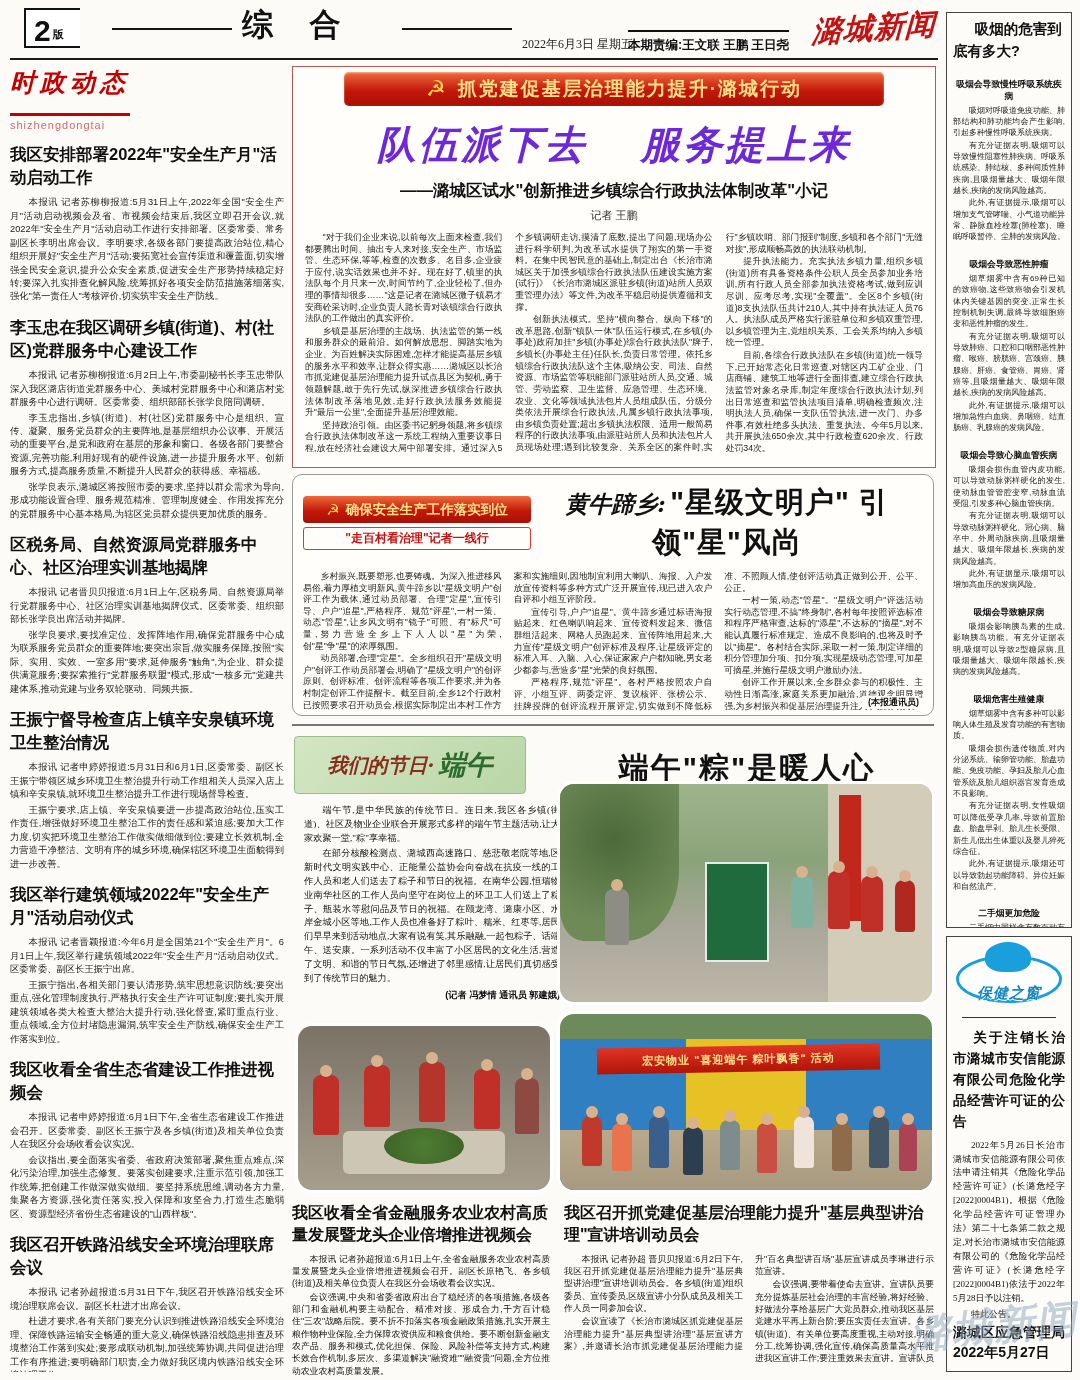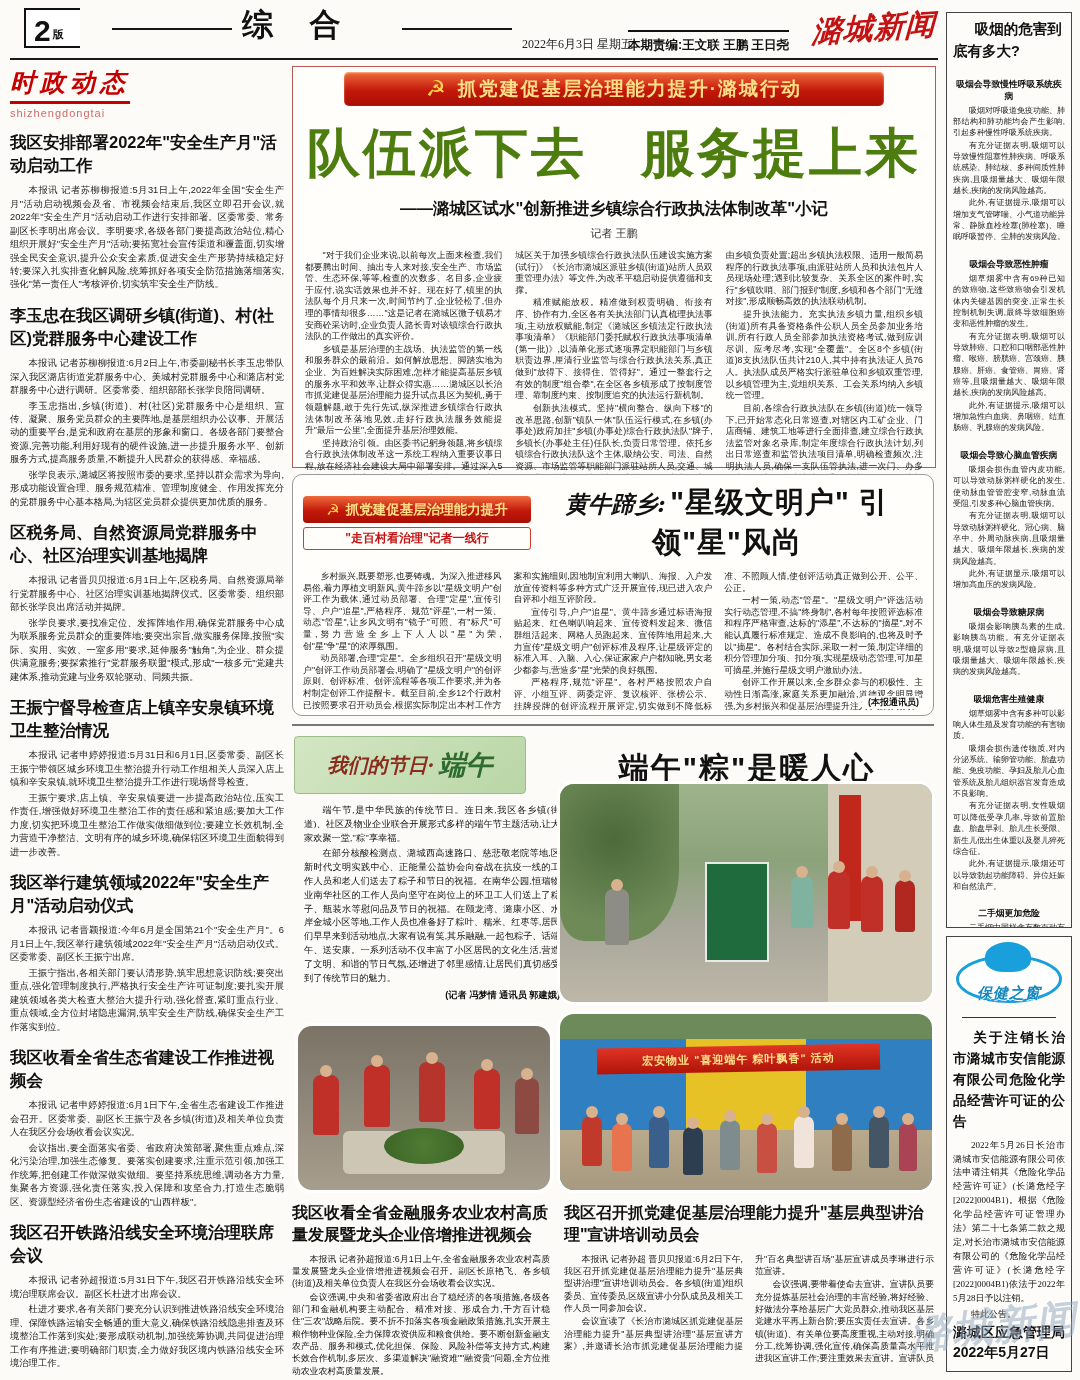--- a/index.html
+++ b/index.html
@@ -11,31 +11,31 @@
   .pgnum{font-size:30px;font-weight:900;line-height:.95;}
   .pglab{font-size:11px;font-weight:700;padding-bottom:3px;}
   .hline{position:absolute;height:2px;background:#151515;top:22px;}
   .h1l{left:102px;width:120px;} .h1r{left:392px;width:110px;}
   .secname{position:absolute;left:232px;top:-2px;font-size:31px;font-weight:900;letter-spacing:14px;}
   .hdate{position:absolute;left:512px;top:30px;font-size:12px;color:#222;font-family:"Liberation Serif","DejaVu Serif",serif;}
   .heds{position:absolute;left:618px;top:24px;font-size:12.5px;font-weight:700;border-top:2px solid #111;padding-top:5px;}
   .mast{position:absolute;right:2px;top:2px;font-family:"DejaVu Serif","Liberation Serif",serif;font-style:italic;font-weight:900;font-size:30px;color:#c41212;transform:rotate(-4deg) skewX(-6deg);letter-spacing:1px;}
   
   .leftcol{position:absolute;left:10px;top:66px;width:274px;height:1306px;overflow:hidden;}
-  .tag{display:inline-block;color:#c40000;font-weight:900;font-size:25px;letter-spacing:5px;border-bottom:3px solid #c40000;padding-bottom:2px;font-family:"DejaVu Serif","Liberation Serif",serif;font-style:italic;}
+  .tag{display:inline-block;color:#c40000;font-weight:900;font-size:25px;letter-spacing:5px;border-bottom:3px solid #c40000;padding-bottom:14px;font-family:"DejaVu Serif","Liberation Serif",serif;font-style:italic;}
   .tagpy{color:#d06a6a;font-size:11px;margin:3px 0 6px;letter-spacing:1px;}
   .la-title{font-size:16.5px;font-weight:900;line-height:1.4;margin:12px 0 7px;}
   .la-body p{font-size:9.3px;line-height:1.45;text-align:justify;text-indent:2em;margin:0 0 2px;color:#1c1c1c;}
   
   .center{position:absolute;left:292px;top:66px;width:644px;height:1314px;}
   .mainbox{position:absolute;left:0;top:0;width:642px;height:400px;border:1px solid #b65a54;background:#fffefb;}
   .banner-red{margin:5px auto 0;width:540px;height:34px;border-radius:5px;display:flex;align-items:center;justify-content:center;gap:10px;
      background:linear-gradient(180deg,#ef6a3c,#c3180a 55%,#a81004);box-shadow:inset 0 1px 2px #ffb68a;color:#ffe089;font-weight:900;font-size:19px;letter-spacing:2px;}
   .emblem{color:#ffd34d;font-size:22px;line-height:1;}
-  .headline{text-align:center;margin-top:12px;font-size:53px;font-weight:900;letter-spacing:3px;color:#4d7c0f;}
+  .headline{text-align:center;margin-top:12px;font-size:39px;font-weight:900;letter-spacing:3px;color:#6d28d9;font-style:italic;}
   .headline .gap{display:inline-block;width:54px;}
   .subhead{text-align:center;margin-top:8px;font-size:16.5px;font-weight:800;}
   .byline{text-align:center;margin-top:6px;font-size:11px;color:#333;}
   .m-cols{margin:9px 12px 0;height:258px;column-count:3;column-gap:13px;overflow:hidden;}
   .m-cols p,.s-cols p{font-size:8.8px;line-height:1.32;text-align:justify;text-indent:2em;margin:0 0 1px;color:#1b1b1b;}
   
   .starbox{position:absolute;left:0;top:408px;width:642px;height:242px;border:1.5px solid #9a9a9a;border-radius:10px;background:#fffefb;padding:0;box-sizing:border-box;}
   .star-head{display:flex;align-items:center;padding:8px 10px 4px;}
   .star-banners{width:228px;flex:0 0 auto;}
   .sb1{height:27px;border-radius:4px;display:flex;align-items:center;justify-content:center;gap:6px;background:linear-gradient(180deg,#ef6a3c,#c3180a 55%,#a81004);color:#ffe089;font-weight:900;font-size:13.5px;}
@@ -175,33 +175,32 @@
       </div>
       <div class="headline">
         <span>队伍派下去</span><span class="gap"></span><span>服务提上来</span>
       </div>
       <div class="subhead">——潞城区试水"创新推进乡镇综合行政执法体制改革"小记</div>
       <div class="byline">记者 王鹏</div>
       <div class="m-cols">
         <p>"对于我们企业来说,以前每次上面来检查,我们都要腾出时间、抽出专人来对接,安全生产、市场监管、生态环保,等等,检查的次数多、名目多,企业疲于应付,说实话效果也并不好。现在好了,镇里的执法队每个月只来一次,时间节约了,企业轻松了,但办理的事情却很多……"这是记者在潞城区微子镇易才安商砼采访时,企业负责人路长青对该镇综合行政执法队的工作做出的真实评价。</p>
         <p>乡镇是基层治理的主战场、执法监管的第一线和服务群众的最前沿。如何解放思想、脚踏实地为企业、为百姓解决实际困难,怎样才能提高基层乡镇的服务水平和效率,让群众得实惠……潞城区以长治市抓党建促基层治理能力提升试点县区为契机,勇于领题解题,敢于先行先试,纵深推进乡镇综合行政执法体制改革落地见效,走好行政执法服务效能提升"最后一公里",全面提升基层治理效能。</p>
         <p>坚持政治引领。由区委书记躬身领题,将乡镇综合行政执法体制改革这一系统工程纳入重要议事日程,放在经济社会建设大局中部署安排。通过深入5个乡镇调研走访,摸清了底数,提出了问题,现场办公进行科学研判,为改革试水提供了翔实的第一手资料。在集中民智民意的基础上,制定出台《长治市潞城区关于加强乡镇综合行政执法队伍建设实施方案(试行)》《长治市潞城区派驻乡镇(街道)站所人员双重管理办法》等文件,为改革平稳启动提供遵循和支撑。</p>
-        <p>精准赋能放权。精准做到权责明确、衔接有序、协作有力,全区各有关执法部门认真梳理执法事项,主动放权赋能,制定《潞城区乡镇法定行政执法事项清单》《职能部门委托赋权行政执法事项清单(第一批)》,以清单化形式逐项界定职能部门与乡镇职责边界,厘清行业监管与综合行政执法关系,真正做到"放得下、接得住、管得好"。通过一整套行之有效的制度"组合拳",在全区各乡镇形成了按制度管理、靠制度约束、按制度追究的执法运行新机制。</p>
         <p>创新执法模式。坚持"横向整合、纵向下移"的改革思路,创新"镇队一体"队伍运行模式,在乡镇(办事处)政府加挂"乡镇(办事处)综合行政执法队"牌子,乡镇长(办事处主任)任队长,负责日常管理。依托乡镇综合行政执法队这个主体,吸纳公安、司法、自然资源、市场监管等职能部门派驻站所人员,交通、城管、劳动监察、卫生监督、应急管理、生态环境、农业、文化等领域执法包片人员组成队伍。分级分类依法开展综合行政执法,凡属乡镇行政执法事项,由乡镇负责处置;超出乡镇执法权限、适用一般简易程序的行政执法事项,由派驻站所人员和执法包片人员现场处理;遇到比较复杂、关系全区的案件时,实行"乡镇吹哨、部门报到"制度,乡镇和各个部门"无缝对接",形成顺畅高效的执法联动机制。</p>
         <p>提升执法能力。充实执法乡镇力量,组织乡镇(街道)所有具备资格条件公职人员全员参加业务培训,所有行政人员全部参加执法资格考试,做到应训尽训、应考尽考,实现"全覆盖"。全区8个乡镇(街道)8支执法队伍共计210人,其中持有执法证人员76人。执法队成员严格实行派驻单位和乡镇双重管理,以乡镇管理为主,党组织关系、工会关系均纳入乡镇统一管理。</p>
         <p>目前,各综合行政执法队在乡镇(街道)统一领导下,已开始常态化日常巡查,对辖区内工矿企业、门店商铺、建筑工地等进行全面排查,建立综合行政执法监管对象名录库,制定年度综合行政执法计划,列出日常巡查和监管执法项目清单,明确检查频次,注明执法人员,确保一支队伍管执法,进一次门、办多件事,有效杜绝多头执法、重复执法。今年5月以来,共开展执法650余次,其中行政检查620余次、行政处罚34次。</p>
       </div>
     </div>
 
     <div class="starbox">
       <div class="star-head">
         <div class="star-banners">
           <div class="sb1">
             <span class="emblem">☭</span>
-            <span>抓党建促基层治理能力提升</span>
+            <span>确保安全生产工作落实到位</span>
           </div>
           <div class="sb2">"走百村看治理"记者一线行</div>
         </div>
         <div class="star-title">
           <span class="star-pre">黄牛蹄乡:</span>
           <span class="star-main">"星级文明户" 引领"星"风尚</span>
         </div>
       </div>
       <div class="s-cols">
         <p>乡村振兴,既要塑形,也要铸魂。为深入推进移风易俗,着力厚植文明新风,黄牛蹄乡以"星级文明户"创评工作为载体,通过动员部署、合理"定星",宣传引导、户户"追星",严格程序、规范"评星",一村一策、动态"管星",让乡风文明有"镜子"可照、有"标尺"可量,努力营造全乡上下人人以"星"为荣,创"星"争"星"的浓厚氛围。</p>

